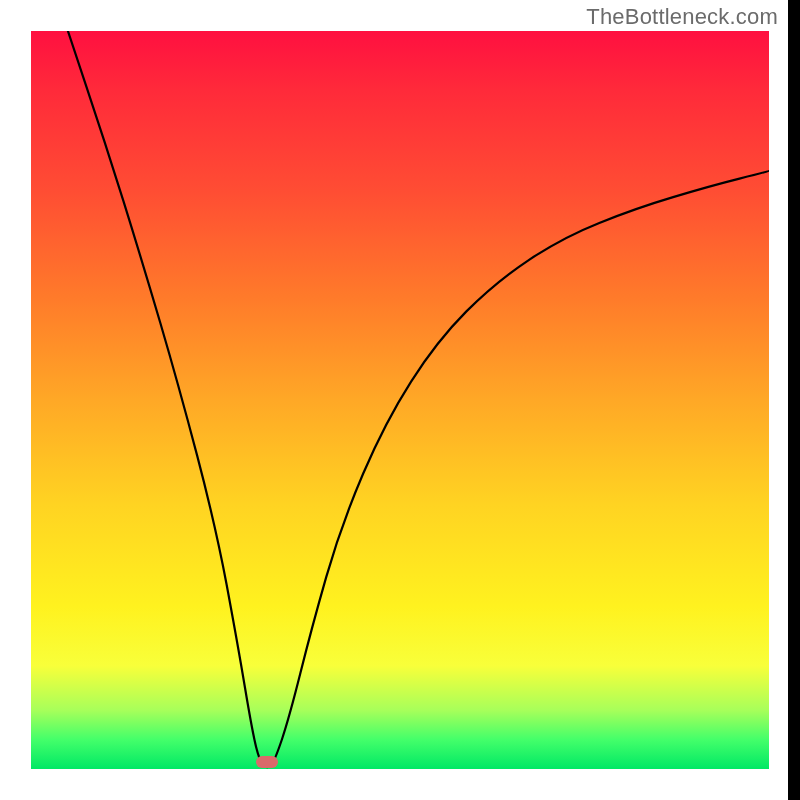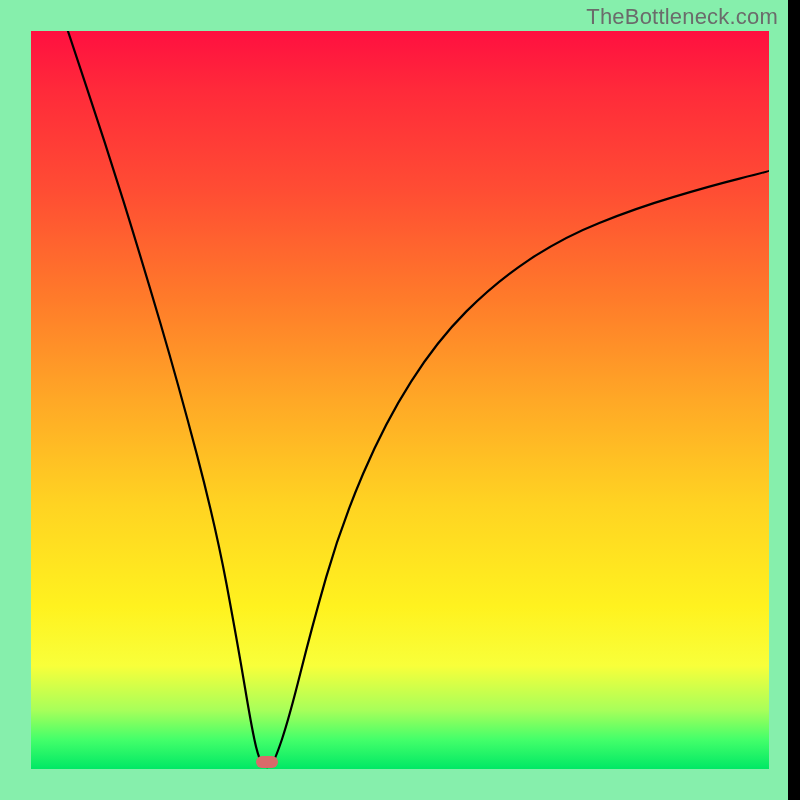--- a/index.html
+++ b/index.html
@@ -1,21 +1,21 @@
 <!DOCTYPE html>
 <html><head>
 <meta charset="utf-8">
 <style>
   * { margin: 0; padding: 0; box-sizing: border-box; }
   html, body { width: 800px; height: 800px; overflow: hidden; background: #000; }
   .frame {
     position: relative;
     width: 788px;
     height: 800px;
-    background: #86efac;
+    background: #ffffff;
   }
   .plot-area {
     position: absolute;
     left: 31px;
     top: 31px;
     width: 738px;
     height: 738px;
     background: linear-gradient(to bottom,
       #ff1040 0%,
       #ff2a3a 8%,

